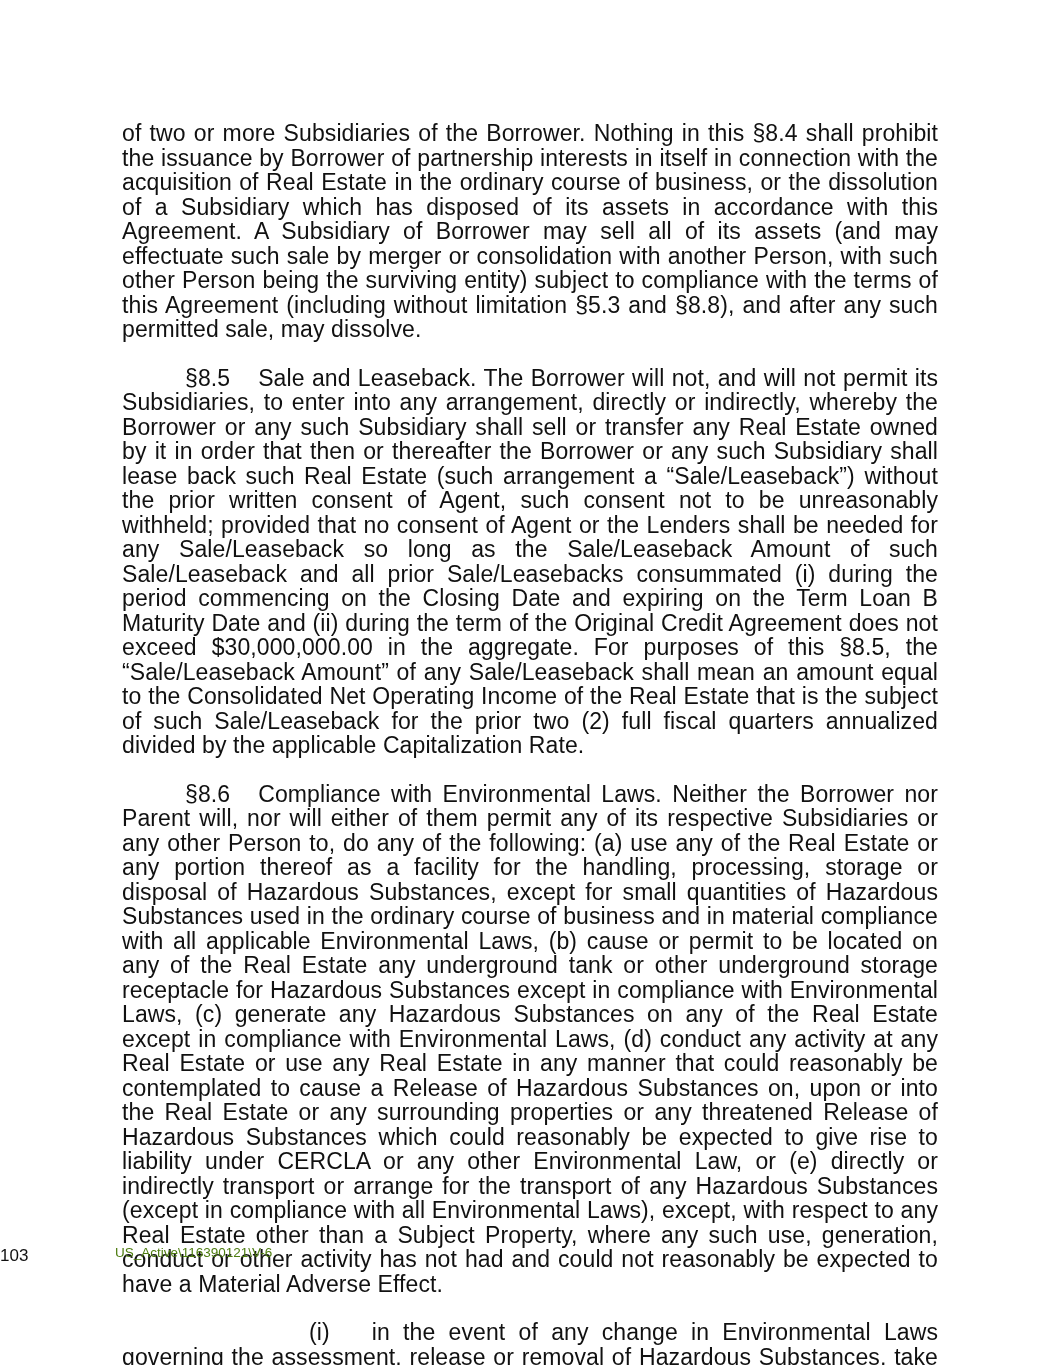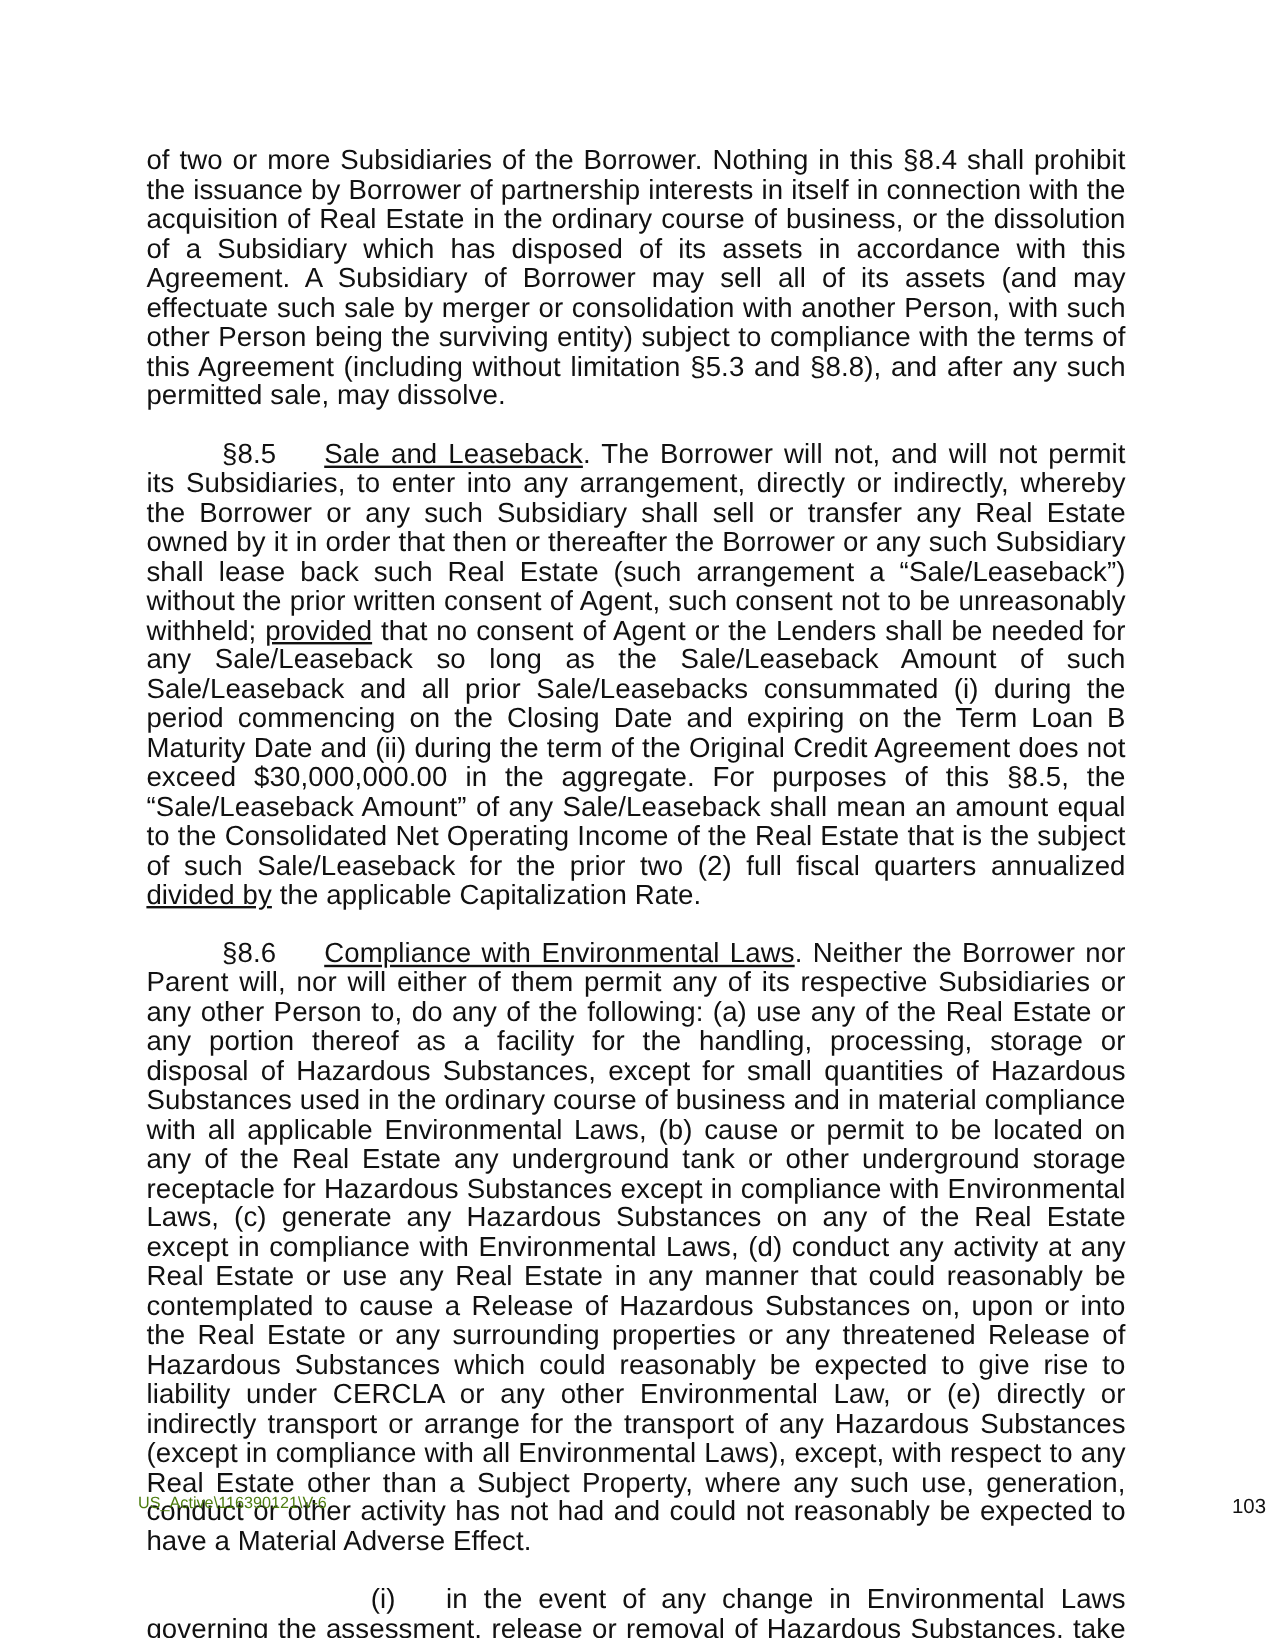--- a/index.html
+++ b/index.html
@@ -33,36 +33,35 @@
   .para {
     margin: 0 0 24px 0;
   }
   .indent {
     text-indent: 63px;
   }
   .sub-indent {
     text-indent: 187px;
   }
   .sec-num {
-    margin-right: 40px;
+    margin-right: 28px;
     white-space: nowrap;
   }
   .marker {
     margin-right: 42px;
   }
   .u {
-    text-decoration: underline;
     text-underline-offset: 2px;
   }
   .page-number {
     position: absolute;
     top: 1244px;
     left: 0;
     right: 0;
-    text-align: right;
+    text-align: left;
     font-size: 17px;
     line-height: 24px;
   }
   .doc-footer {
     position: absolute;
     top: 1245px;
     left: 115px;
     font-size: 13.5px;
     line-height: 16px;
     color: #4d7c0f;

